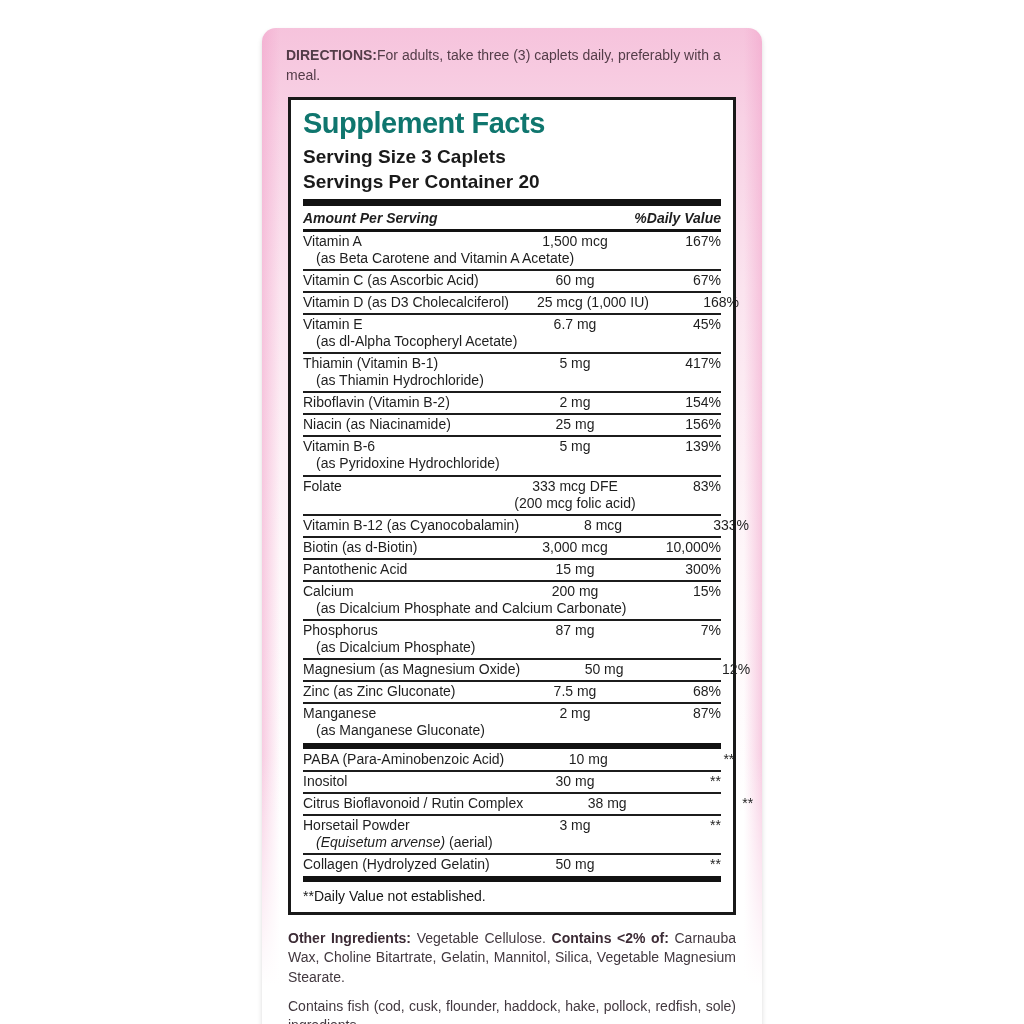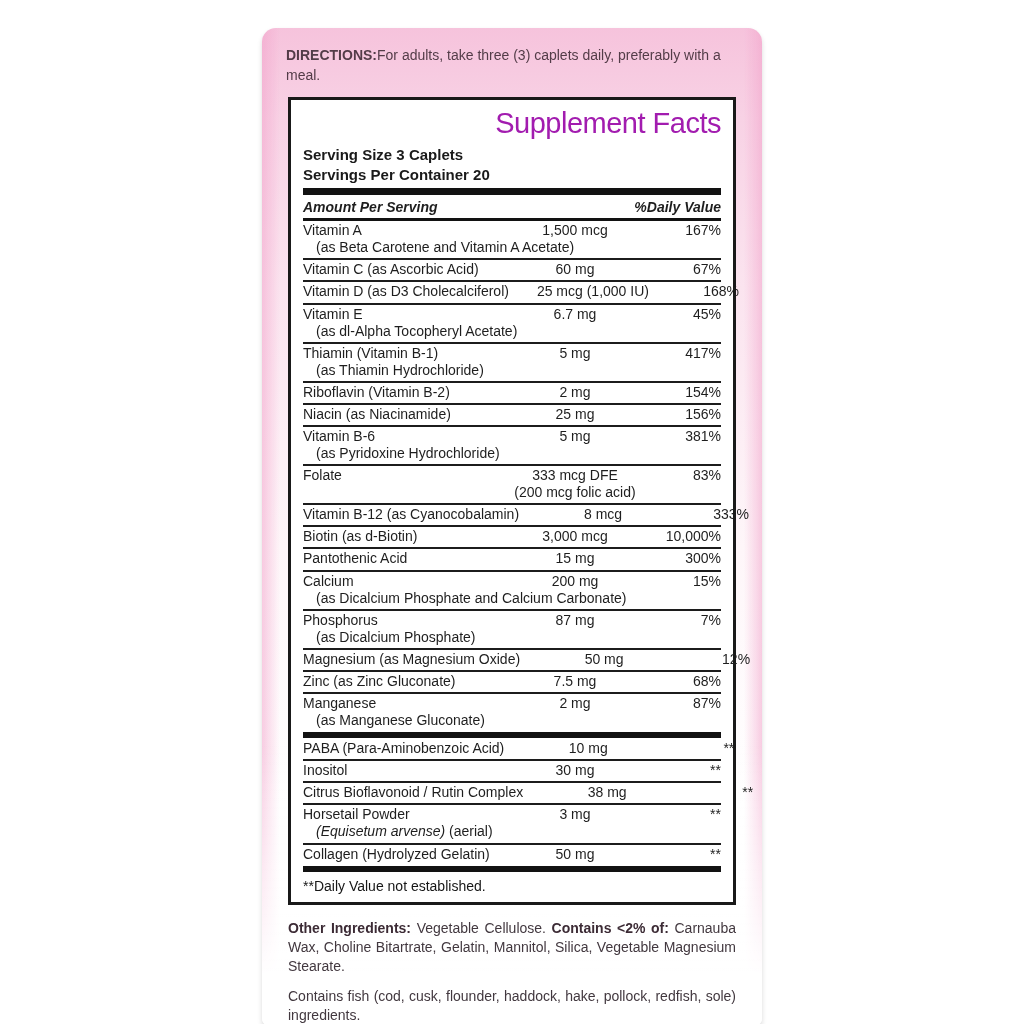--- a/index.html
+++ b/index.html
@@ -13,23 +13,23 @@
     background:
       linear-gradient(0deg, #ffffff 0%, #ffffff 5%, rgba(255,255,255,0) 28%),
       linear-gradient(90deg, rgba(242,164,203,.55) 0px, rgba(242,164,203,0) 18px,
         rgba(242,164,203,0) calc(100% - 18px), rgba(242,164,203,.55) 100%),
       linear-gradient(180deg, #f6c3dc 0%, #f8d2e5 9%, #fbe4ef 26%, #fef6f9 52%, #ffffff 78%);
   }
   .directions { margin:2px 24px 12px; font-size:14px; line-height:1.4; color:#533c48; }
   .directions .b { font-weight:bold; }
 
   .facts { margin:0 26px; background:#ffffff; border:3px solid #191919; padding:6px 12px 8px; color:#1e1e1e; }
-  .facts-title { text-align:right; font-size:29px; font-weight:normal; letter-spacing:-0.5px;
-    color:#a21caf; margin:1px 0 5px; }
-  .serving { font-size:15px; font-weight:bold; line-height:1.3; color:#1a1a1a; }
+  .facts-title { text-align:left; font-size:29px; font-weight:bold; letter-spacing:-0.5px;
+    color:#0f766e; margin:1px 0 5px; }
+  .serving { font-size:19px; font-weight:bold; line-height:1.3; color:#1a1a1a; }
   .bar7 { height:7px; background:#121212; margin-top:4px; }
   .cols { display:flex; justify-content:space-between; font-size:14px; font-weight:bold;
     padding:4px 0 3px; border-bottom:3px solid #121212;font-style:italic; }
   .row { padding:1px 0 2px; font-size:14px; line-height:1.22; }
   .row.bt { border-top:2px solid #1c1c1c; }
   .l1 { display:flex; align-items:baseline; }
   .nm { flex:1 1 auto; white-space:nowrap; overflow:visible; }
   .amt { flex:0 0 168px; text-align:center; white-space:nowrap; }
   .dv { flex:0 0 62px; text-align:right; white-space:nowrap; }
   .sub { padding-left:13px; white-space:nowrap; }
@@ -107,21 +107,21 @@
           <div class="l1">
             <span class="nm">Niacin (as Niacinamide)</span>
             <span class="amt">25 mg</span>
             <span class="dv">156%</span>
           </div>
         </div>
         <div class="row bt">
           <div class="l1">
             <span class="nm">Vitamin B-6</span>
             <span class="amt">5 mg</span>
-            <span class="dv">381%</span>
+            <span class="dv">139%</span>
           </div>
           <div class="sub"><span>(as Pyridoxine Hydrochloride)</span></div>
         </div>
         <div class="row bt">
           <div class="l1">
             <span class="nm">Folate</span>
             <span class="amt">333 mcg DFE</span>
             <span class="dv">83%</span>
           </div>
           <div class="l1">

